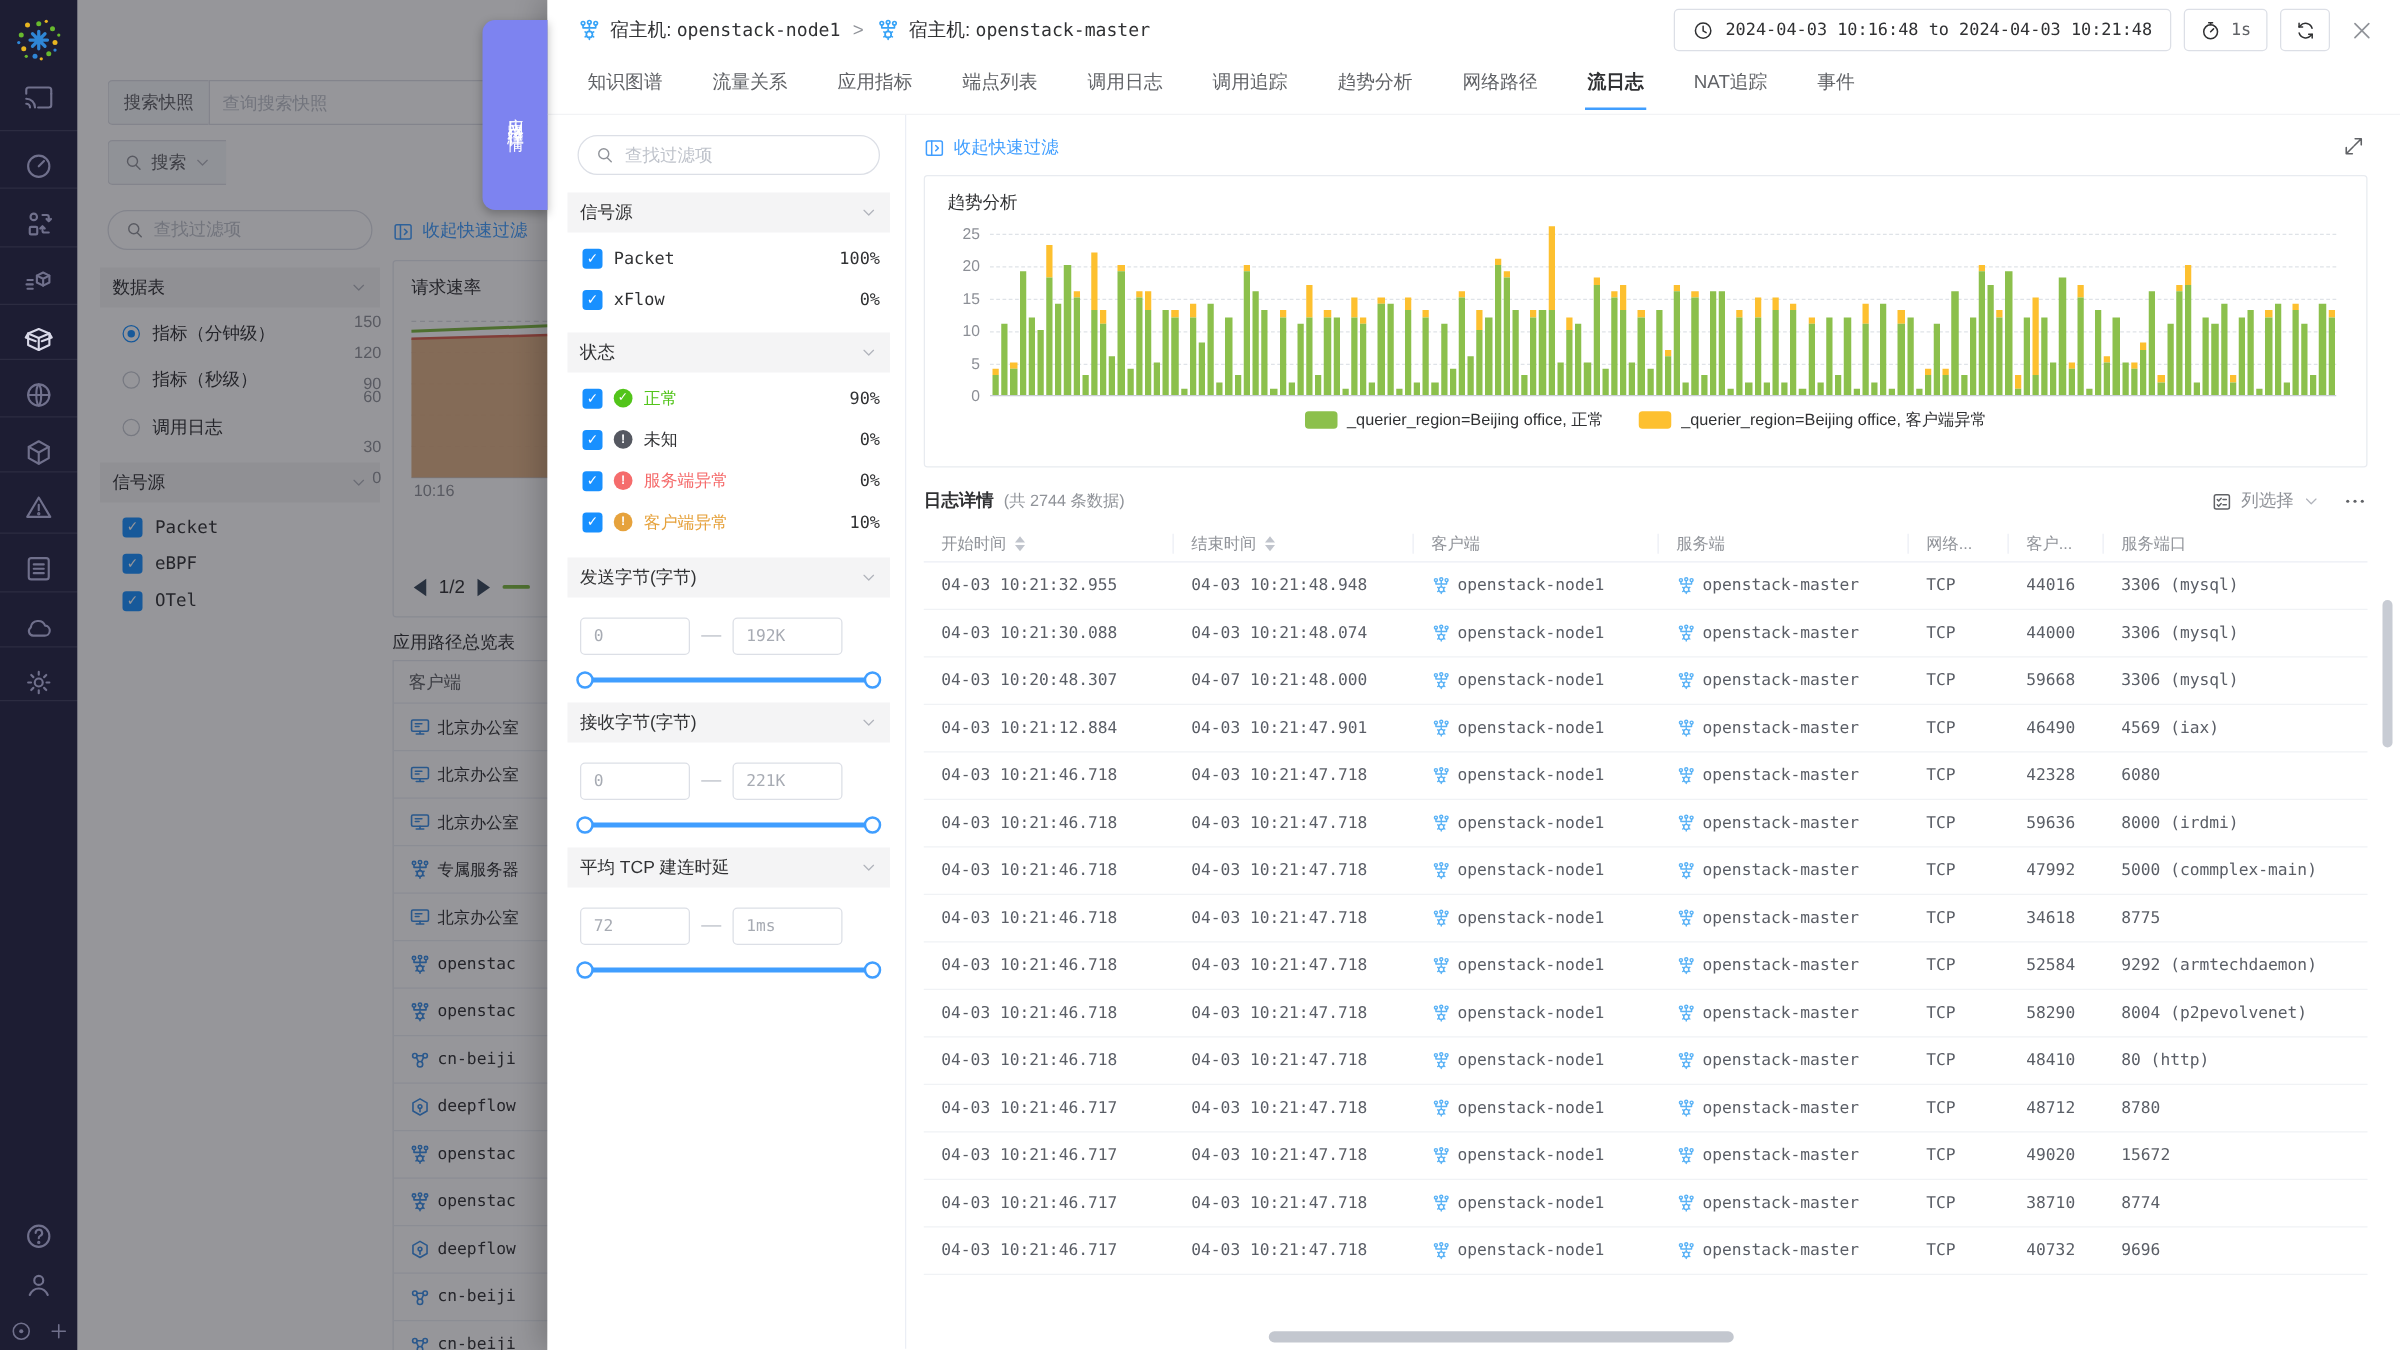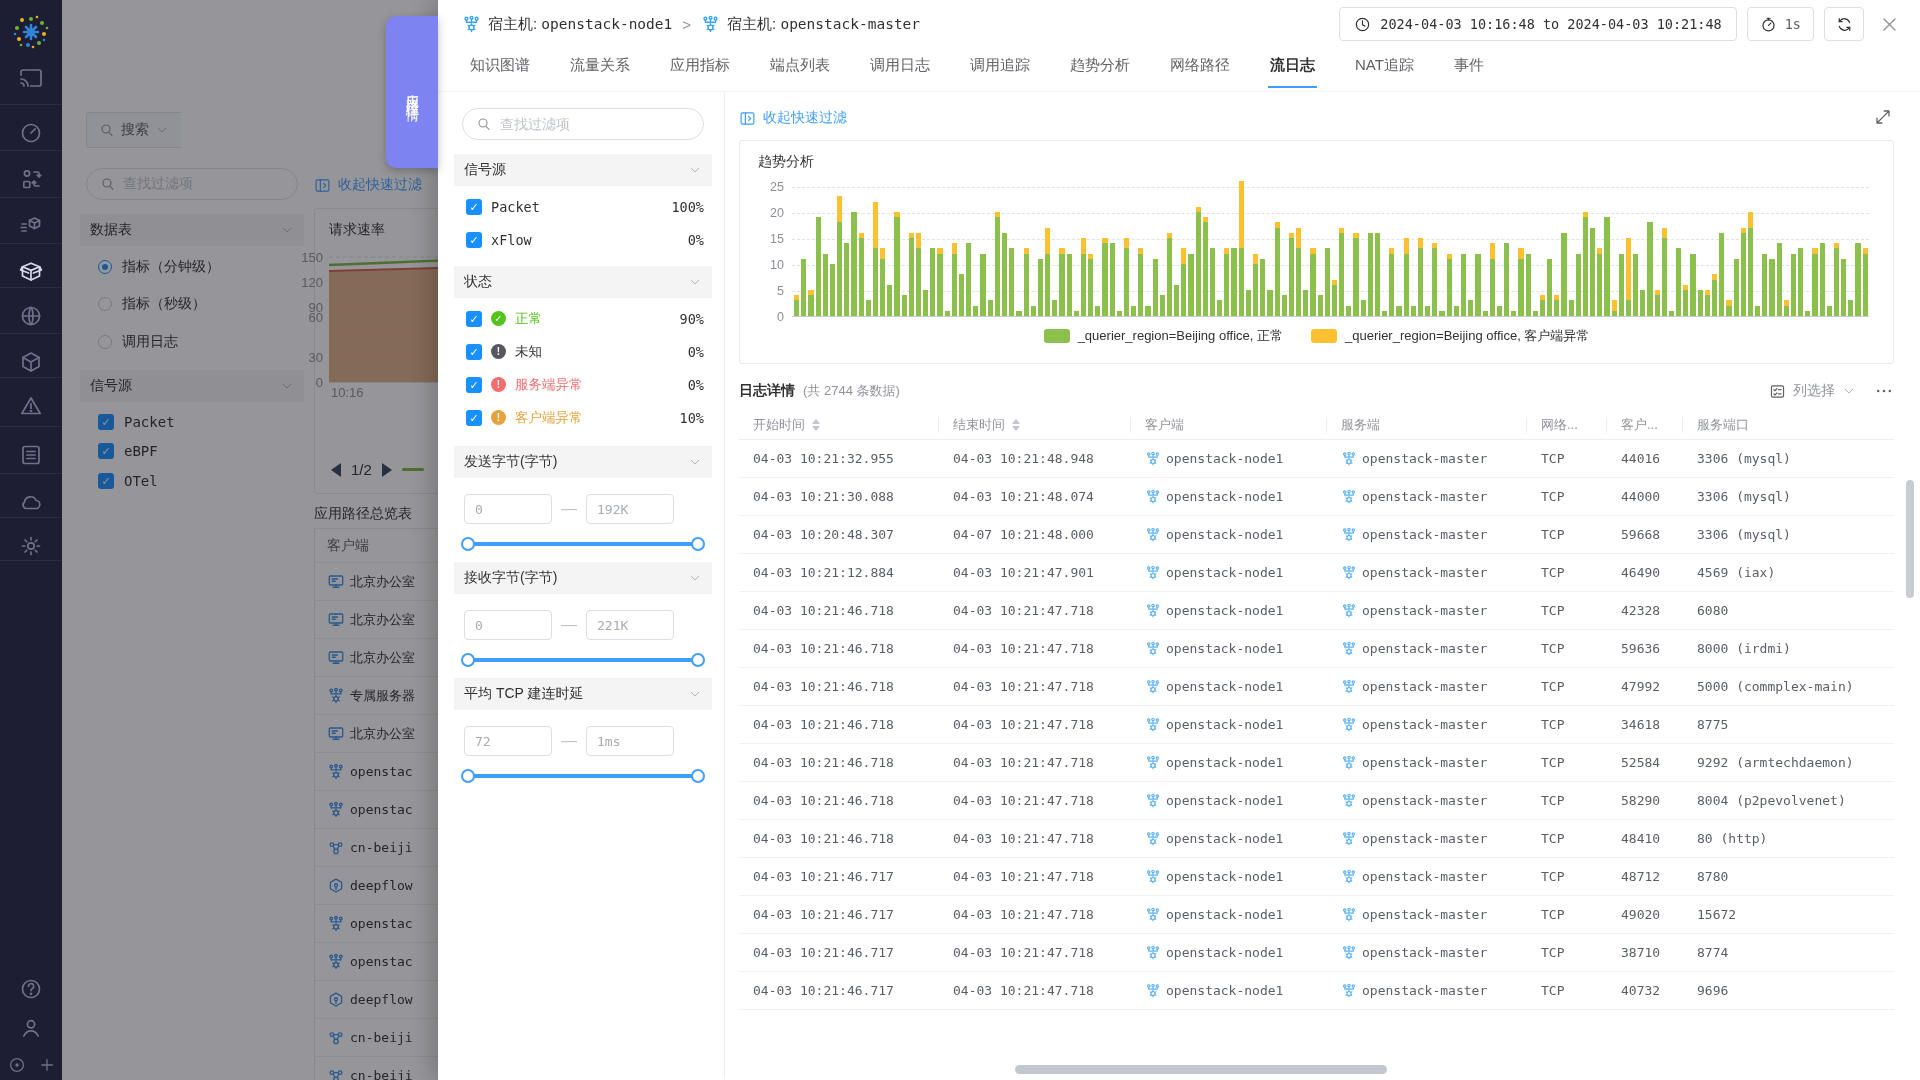--- a/index.html
+++ b/index.html
@@ -43,21 +43,21 @@
   .radio.on { border-color:#1890ff; }
   .radio.on::after{ content:""; position:absolute; left:3px; top:3px; width:6px; height:6px; border-radius:50%; background:#1890ff; }
   .cb { width:16px; height:16px; background:#1890ff; border-radius:3px; color:#fff; font-size:11px;
     line-height:16px; text-align:center; flex:0 0 16px; }
   .bg-collapse { position:absolute; left:252px; top:176px; display:flex; align-items:center; gap:7px;
     color:#409eff; font-size:14px; white-space:nowrap; }
   .bg-collapse .cic{ width:17px; height:17px; } .bg-collapse .cic svg{width:17px;height:17px;}
   .bg-chartcard { position:absolute; left:252px; top:208px; width:260px; height:286px; border:1px solid #e6e9f0; border-radius:3px; padding:12px 0 0 14px; }
   .bg-chartcard .ct { font-size:14px; color:#303133; }
   .bg-mini { position:absolute; left:14px; top:44px; }
-  .bg-ylab { position:absolute; right:100%; margin-right:6px; font-size:13px; color:#909399; transform:translateY(-50%); white-space:nowrap;}
+  .bg-ylab { position:absolute; right:100%; margin-right:24px; font-size:13px; color:#909399; transform:translateY(-50%); white-space:nowrap;}
   .bg-pager { position:absolute; left:16px; top:252px; display:flex; align-items:center; gap:10px; font-size:15px; color:#303133; }
   .tri-l { width:0; height:0; border:7px solid transparent; border-right:10px solid #37475a; border-left:none; }
   .tri-r { width:0; height:0; border:7px solid transparent; border-left:10px solid #37475a; border-right:none; }
   .green-dash { width:22px; height:3px; background:#7cb93e; border-radius:2px; }
   .bg-ovtitle { position:absolute; left:252px; top:505px; font-size:14px; color:#303133; white-space:nowrap; }
   .bg-list { position:absolute; left:252px; top:528px; width:260px; border:1px solid #e6e9f0; }
   .bg-list .hd { height:34px; display:flex; align-items:center; padding-left:12px; font-size:14px; color:#606266; border-bottom:1px solid #ebeef5; }
   .bg-li { height:38px; display:flex; align-items:center; gap:5px; padding-left:12px; border-bottom:1px solid #ebeef5;
     font-size:13px; white-space:nowrap; overflow:hidden; }
   .bg-li .lic { width:18px; height:18px; color:#3a8ee6; flex:0 0 18px; } .bg-li .lic svg{width:18px;height:18px;}
@@ -124,21 +124,21 @@
   .plot-wrap { position:relative; margin:16px 6px 0 34px; }
   .plot { position:relative; height:130px; border-bottom:1px solid #c8ccd4; }
   .gline { position:absolute; left:0; right:0; border-top:1px dashed #dfe3e8; }
   .ylab { position:absolute; right:100%; margin-right:8px; transform:translateY(-50%); font-size:12.5px; color:#8c8f96; }
   .bars { position:absolute; left:2px; right:2px; bottom:0; top:0; display:flex; align-items:flex-end; gap:2px; }
   .bar { flex:1; display:flex; flex-direction:column-reverse; }
   .bar .seg-g { background:#8cc04c; }
   .bar .seg-y { background:#fdc02f; }
   .xlabs { position:relative; height:22px; margin-top:4px; }
   .xlab { position:absolute; transform:translateX(-50%); font-size:12.5px; color:#8c8f96; top:4px; }
-  .legend { display:flex; justify-content:center; gap:28px; margin:10px 0 10px; }
+  .legend { display:flex; justify-content:center; gap:28px; margin:10px 0 20px; }
   .leg { display:flex; align-items:center; gap:8px; font-size:13px; color:#303133; }
   .sw { width:26px; height:14px; border-radius:3px; }
 
   .log-head { display:flex; align-items:center; margin-top:14px; height:26px; }
   .log-title { font-size:14px; font-weight:bold; }
   .log-count { font-size:13px; color:#909399; margin-left:8px; }
   .colsel { margin-left:auto; display:flex; align-items:center; gap:7px; color:#909399; font-size:14px; }
   .colsel .cic{width:17px;height:17px;color:#606266;} .colsel .cic svg{width:17px;height:17px;}
   .more3 { margin-left:18px; color:#606266; width:20px; height:20px; } .more3 svg{width:20px;height:20px;}
 
@@ -258,20 +258,26 @@
           <circle cx="12" cy="12" r="2.2" fill="currentColor" stroke="none"></circle>
         </svg></span>
       <span class="mini" style="top: 1056px; left: 38px;"><svg viewBox="0 0 24 24" width="100%" height="100%" fill="none" stroke="currentColor" stroke-width="1.7" stroke-linecap="round" stroke-linejoin="round">
           <path d="M12 5v14M5 12h14"></path>
         </svg></span>
     </div>
 </div>
 
 <div class="bg-page">
 
+  <div class="bg-row1">
+    <div class="bg-addon">
+        <span>搜索快照</span>
+      </div>
+    <input class="bg-input" placeholder="查询搜索快照" style="">
+  </div>
   <div class="bg-row2">
     <div class="bg-addon">
       <span class="sicon"><svg viewBox="0 0 24 24" width="100%" height="100%" fill="none" stroke="currentColor" stroke-width="1.7" stroke-linecap="round" stroke-linejoin="round">
             <circle cx="10.5" cy="10.5" r="6"></circle>
             <path d="M15 15.5l4.5 4.5"></path>
           </svg></span>
       <span>搜索</span>
       <span class="chev"><svg viewBox="0 0 24 24" width="100%" height="100%" fill="none" stroke="currentColor" stroke-width="1.7" stroke-linecap="round" stroke-linejoin="round">
             <path d="M5.5 9l6.5 6.5L18.5 9"></path>
           </svg></span>

